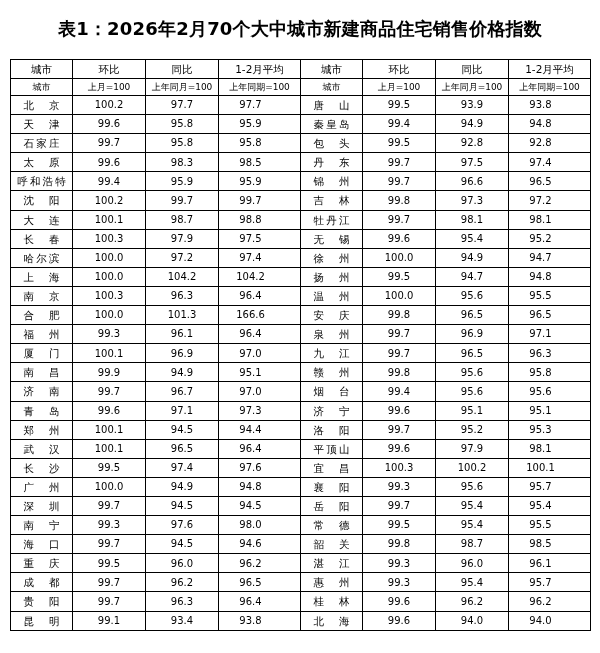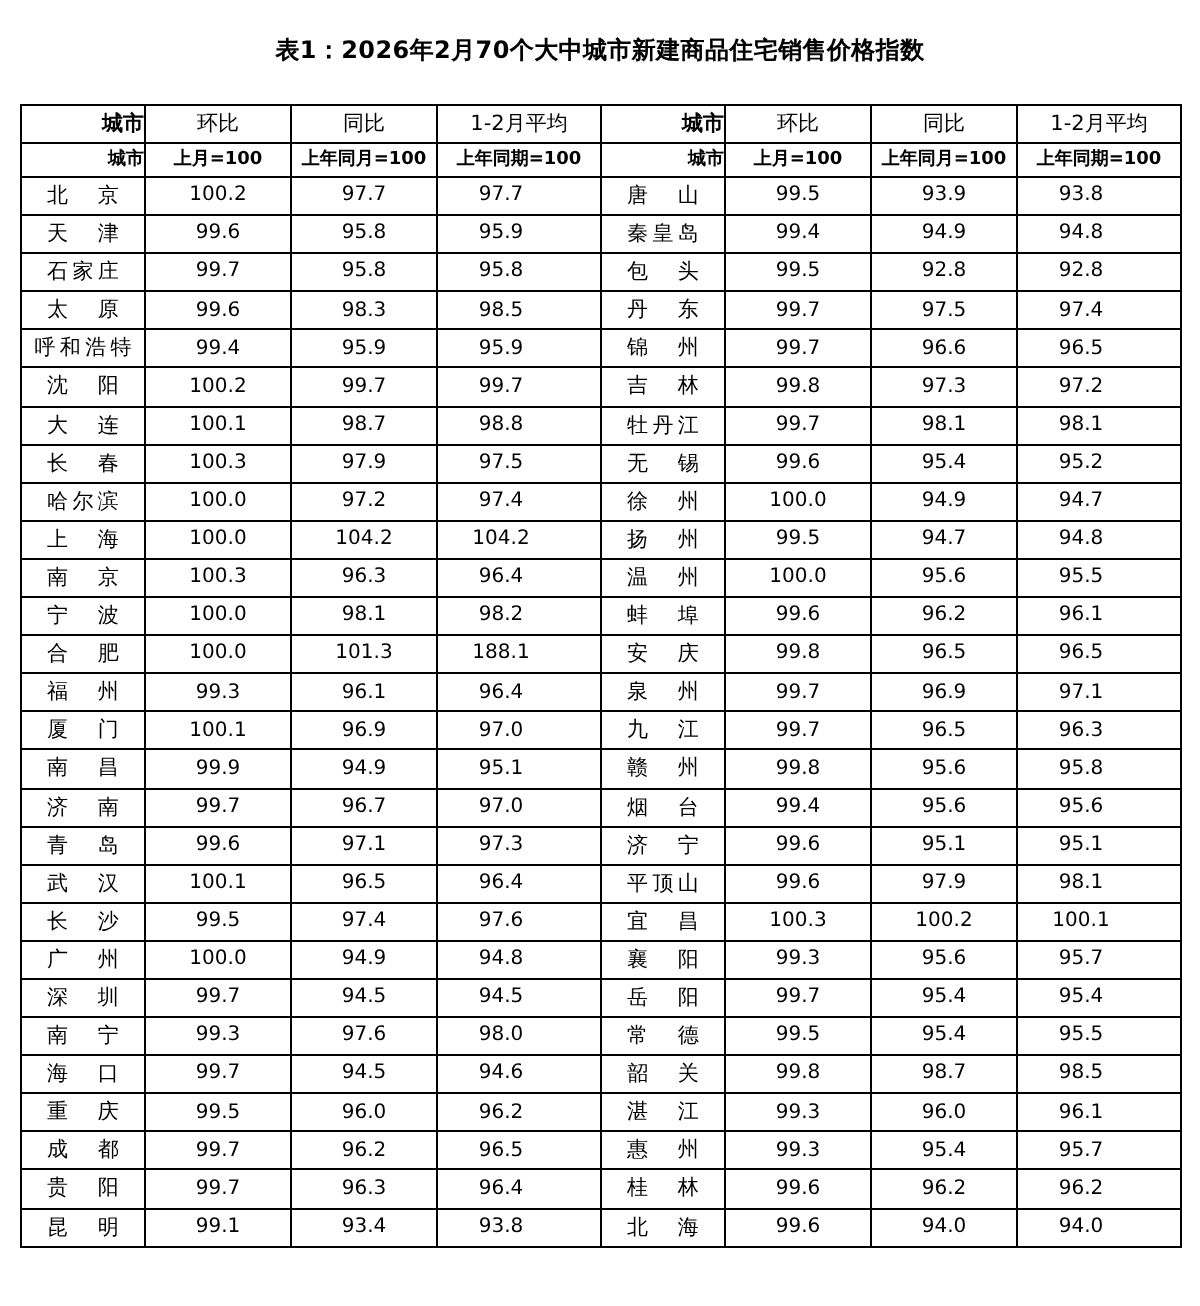--- a/index.html
+++ b/index.html
@@ -13,21 +13,21 @@
     color: #000000;
     overflow: hidden;
   }
   .page {
     width: 600px; height: 653px;
     position: relative;
     padding: 0;
   }
   .title {
     text-align: center;
-    font-size: 12px;
+    font-size: 18px;
     font-weight: bold;
     letter-spacing: 0.2px;
     padding-top: 17px;
     padding-bottom: 0;
     color: #000;
   }
   .table-wrap {
     padding: 18px 10px 0 10px;
   }
   table.price {
@@ -49,23 +49,23 @@
   }
   
   tr.hdr1 th {
     height: 19px;
     font-size: 10.5px;
     font-weight: normal;
   }
   tr.hdr2 th {
     height: 17px;
     font-size: 9px;
-    font-weight: bold;
-  }
-  tr.hdr1 th.city, tr.hdr2 th.city { font-weight: bold; text-align: right; }
+    font-weight: normal;
+  }
+  tr.hdr1 th.city, tr.hdr2 th.city { font-weight: normal; }
 
   td.city {
     font-size: 10.5px;
     font-weight: normal;
     letter-spacing: 2.2px;
     text-indent: 2.2px;
     height: 19.1px;
     white-space: nowrap;
   }
   td.num {
@@ -224,34 +224,24 @@
             <td class="city">南　京</td>
             <td class="num">100.3</td>
             <td class="num">96.3</td>
             <td class="num wide mid-left">96.4</td>
             <td class="city">温　州</td>
             <td class="num">100.0</td>
             <td class="num">95.6</td>
             <td class="num wide">95.5</td>
           </tr>
           <tr>
-            <td class="city">宁　波</td>
-            <td class="num">100.0</td>
-            <td class="num">98.1</td>
-            <td class="num wide mid-left">98.2</td>
-            <td class="city">蚌　埠</td>
-            <td class="num">99.6</td>
-            <td class="num">96.2</td>
-            <td class="num wide">96.1</td>
-          </tr>
-          <tr>
             <td class="city">合　肥</td>
             <td class="num">100.0</td>
             <td class="num">101.3</td>
-            <td class="num wide mid-left">188.1</td>
+            <td class="num wide mid-left">166.6</td>
             <td class="city">安　庆</td>
             <td class="num">99.8</td>
             <td class="num">96.5</td>
             <td class="num wide">96.5</td>
           </tr>
           <tr>
             <td class="city">福　州</td>
             <td class="num">99.3</td>
             <td class="num">96.1</td>
             <td class="num wide mid-left">96.4</td>
@@ -294,20 +284,30 @@
             <td class="city">青　岛</td>
             <td class="num">99.6</td>
             <td class="num">97.1</td>
             <td class="num wide mid-left">97.3</td>
             <td class="city">济　宁</td>
             <td class="num">99.6</td>
             <td class="num">95.1</td>
             <td class="num wide">95.1</td>
           </tr>
           <tr>
+            <td class="city">郑　州</td>
+            <td class="num">100.1</td>
+            <td class="num">94.5</td>
+            <td class="num wide mid-left">94.4</td>
+            <td class="city">洛　阳</td>
+            <td class="num">99.7</td>
+            <td class="num">95.2</td>
+            <td class="num wide">95.3</td>
+          </tr>
+          <tr>
             <td class="city">武　汉</td>
             <td class="num">100.1</td>
             <td class="num">96.5</td>
             <td class="num wide mid-left">96.4</td>
             <td class="city">平顶山</td>
             <td class="num">99.6</td>
             <td class="num">97.9</td>
             <td class="num wide">98.1</td>
           </tr>
           <tr>

